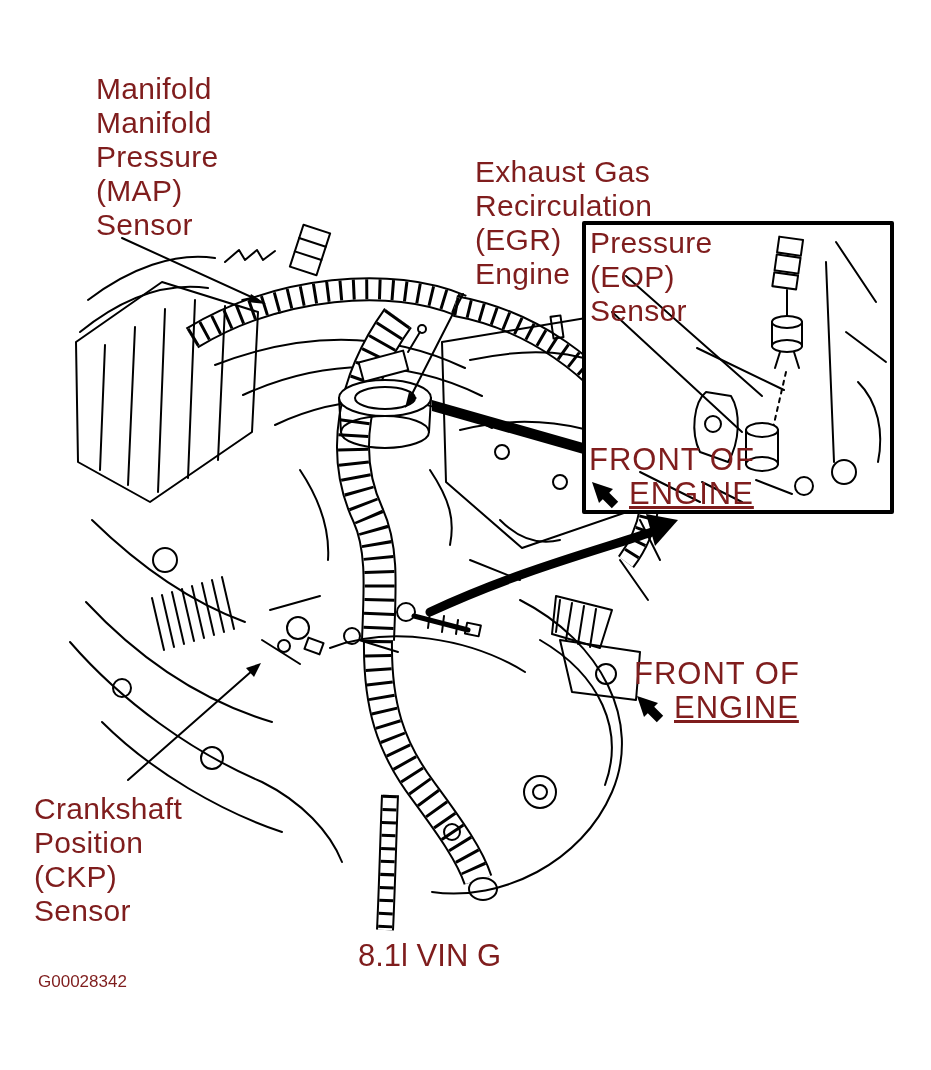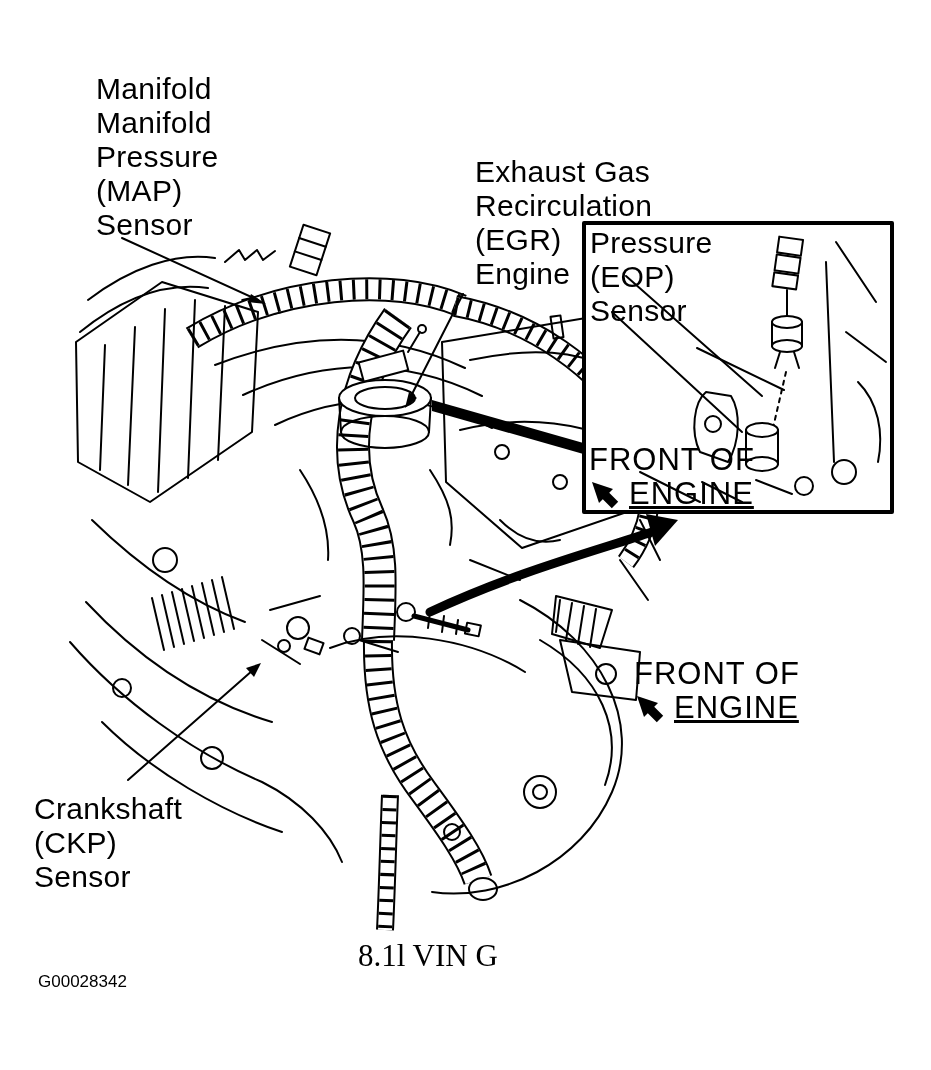--- a/index.html
+++ b/index.html
@@ -1,24 +1,24 @@
 <!DOCTYPE html>
 <html><head>
 <meta charset="utf-8">
 <style>
   html,body{margin:0;padding:0;background:#ffffff;}
   .canvas{
     position:relative;width:931px;height:1070px;background:#ffffff;
-    font-family:"Liberation Sans", sans-serif;color:#000000;overflow:hidden;
+    font-family:"Liberation Sans", sans-serif;color:#7f1d1d;overflow:hidden;
   }
   .art{position:absolute;left:0;top:0;}
   .label{position:absolute;font-size:30px;line-height:34px;white-space:nowrap;letter-spacing:0.3px;}
   .front{font-size:31px;letter-spacing:1px;}
   .front .row2{display:flex;align-items:center;gap:10px;text-decoration:underline;}
-  .caption{position:absolute;font-size:31px;white-space:nowrap;font-family:Liberation Serif, serif;}
+  .caption{position:absolute;font-size:31px;white-space:nowrap;}
   .figid{position:absolute;font-size:17px;white-space:nowrap;}
   svg{display:block;}
 </style>
 </head>
 <body>
 
 <div class="canvas">
 
   <svg class="art" width="931" height="1070" viewBox="0 0 931 1070" stroke="#000" fill="none" stroke-width="2" stroke-linecap="round" stroke-linejoin="round">
 
@@ -248,20 +248,21 @@
       <svg width="30" height="30" viewBox="0 0 30 30">
         <polygon points="3,3 24,10 10,24" fill="#000"></polygon>
         <line x1="14" y1="14" x2="26" y2="26" stroke="#000" stroke-width="9"></line>
       </svg>
       <span>ENGINE</span>
     </div>
   </div>
 
   <div class="label" style="left:34px;top:792px">
     <div>Crankshaft</div>
+    <div>Position</div>
     <div>(CKP)</div>
     <div>Sensor</div>
   </div>
 
   <div class="caption" style="left:358px;top:938px">8.1l VIN G</div>
   <div class="figid" style="left:38px;top:972px">G00028342</div>
 
 </div>
 
 </body></html>

